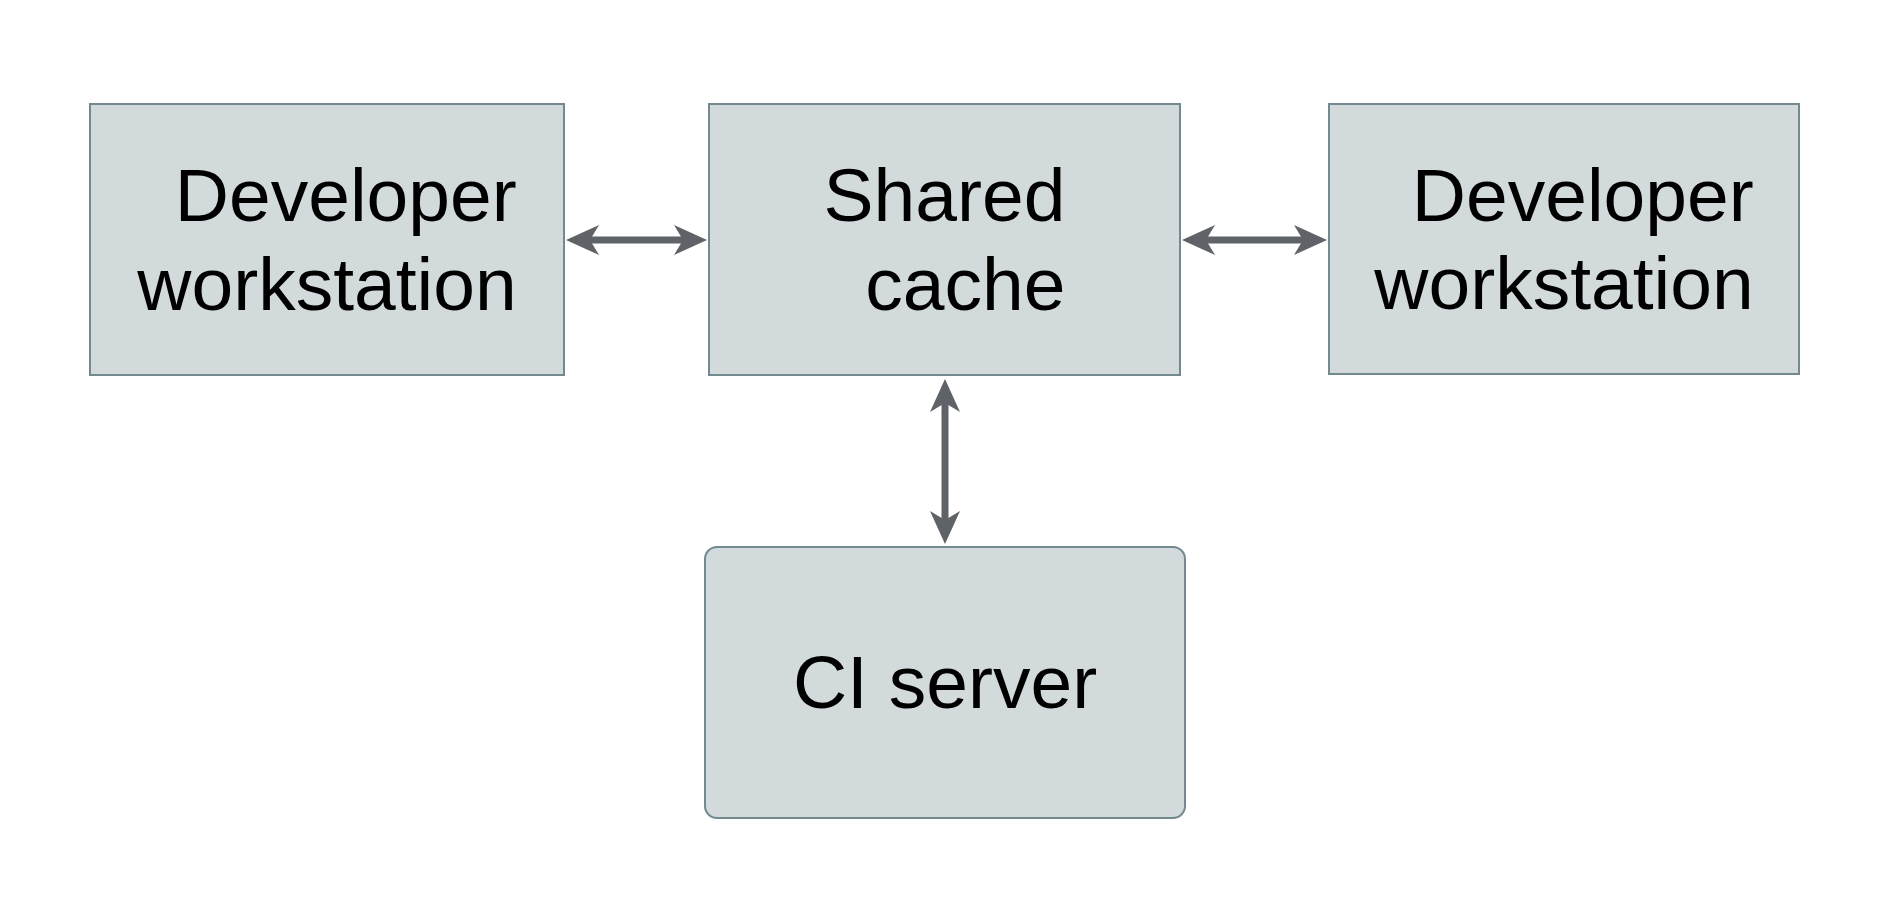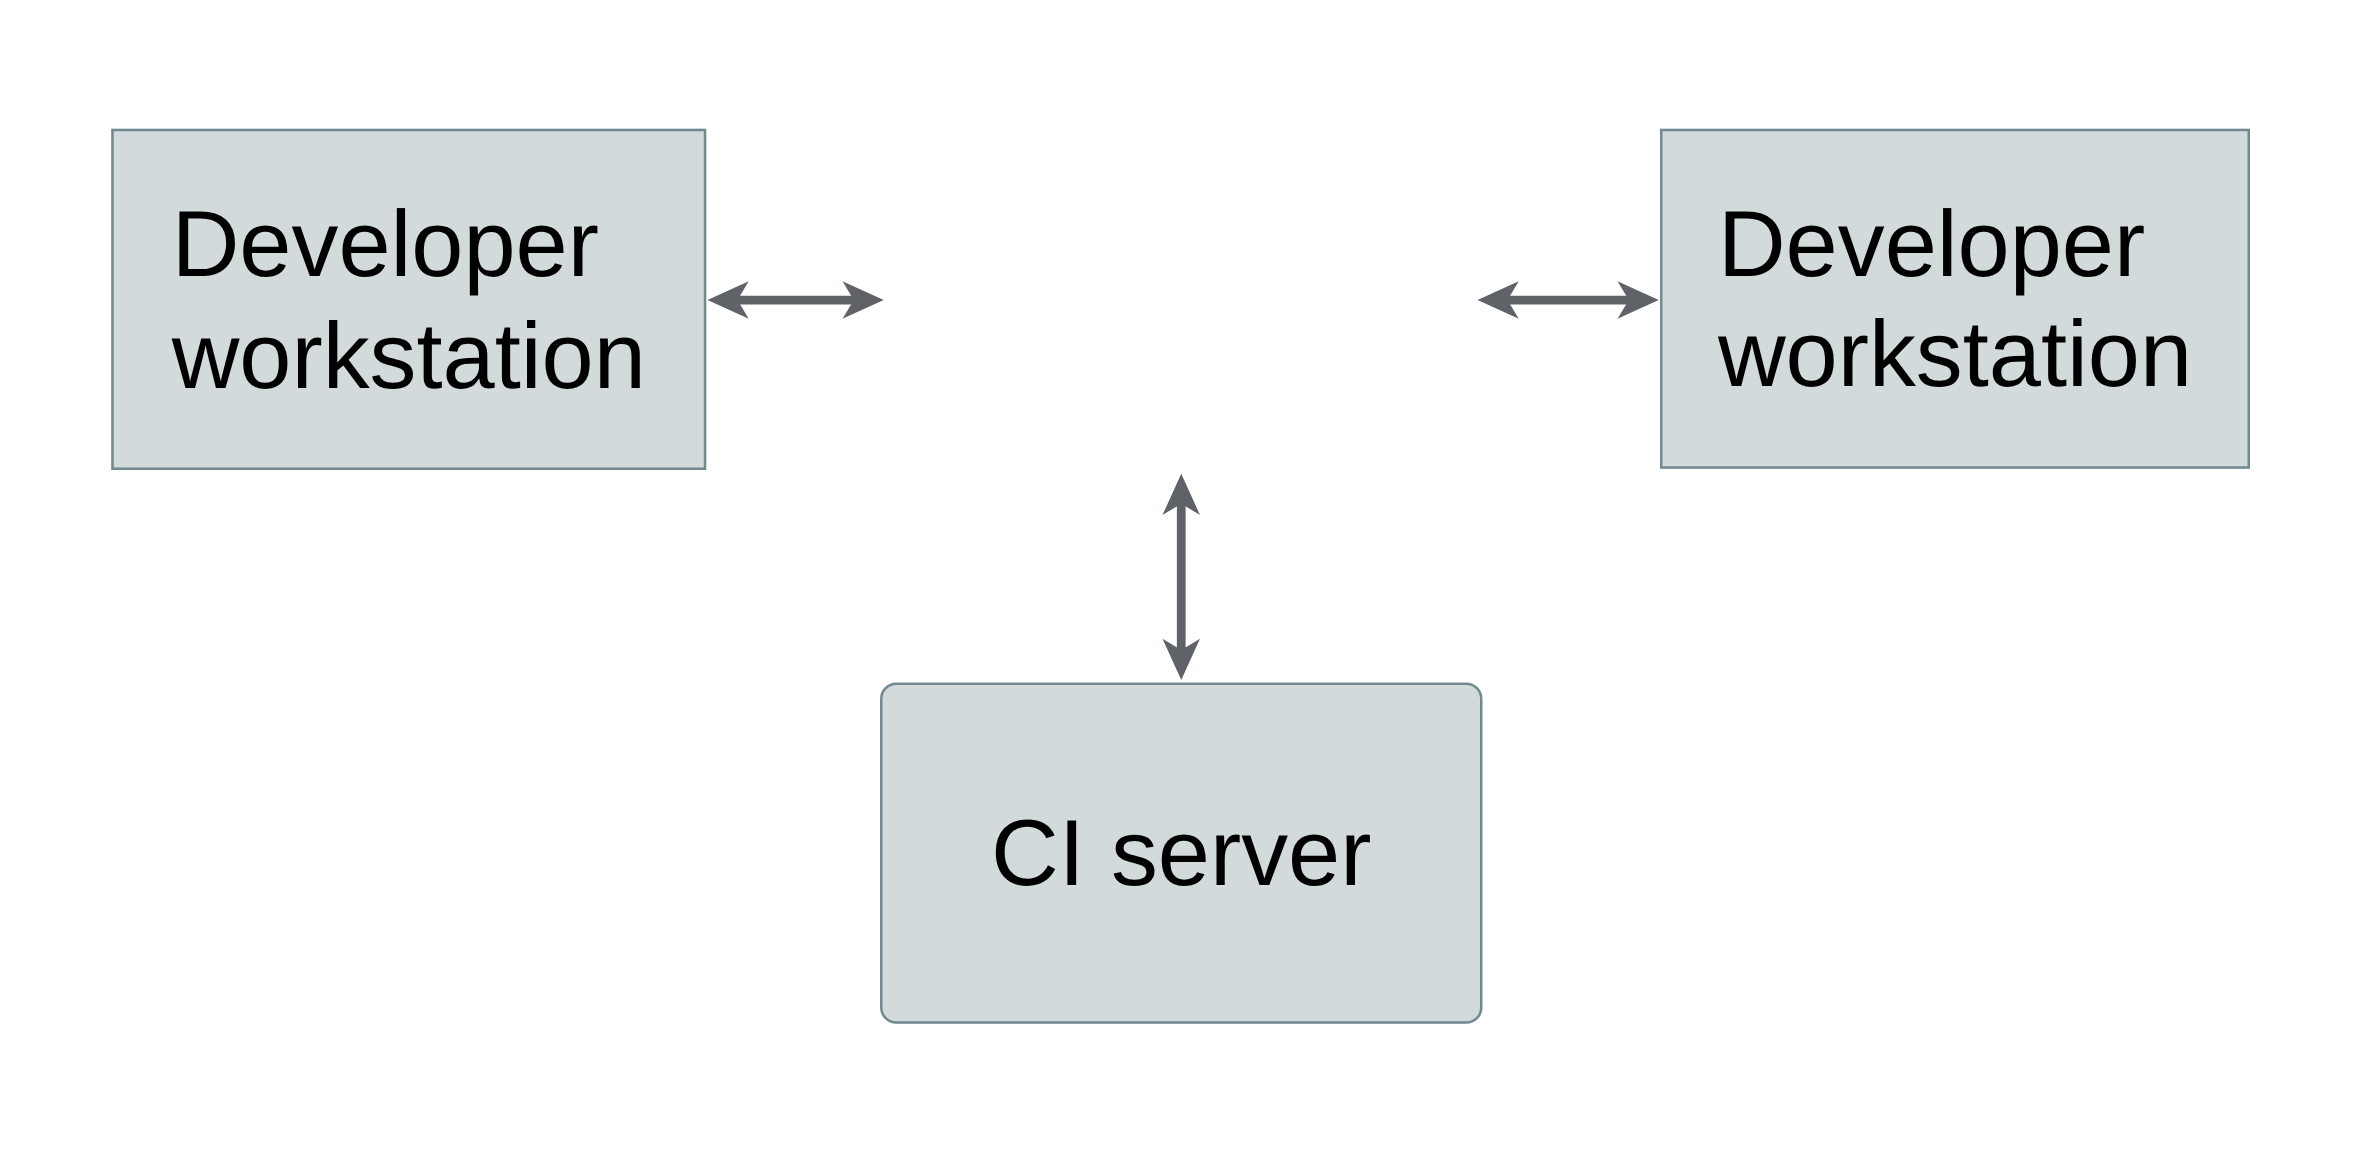--- a/index.html
+++ b/index.html
@@ -22,21 +22,21 @@
     border: 2px solid var(--node-border, #72898f);
     display: flex;
     align-items: center;
     justify-content: center;
   }
   .node-label {
     font-size: 75px;
     line-height: 1.18;
     font-weight: 400;
     color: var(--text, #000000);
-    text-align: left;
+    text-align: right;
     white-space: pre-line;
   }
   .node-left   { left: 89px;   top: 103px; width: 476px; height: 273px; }
   .node-center { left: 708px;  top: 103px; width: 473px; height: 273px; }
   .node-right  { left: 1328px; top: 103px; width: 472px; height: 272px; }
   .node-ci     { left: 704px;  top: 546px; width: 482px; height: 273px; border-radius: 13px; }
 
   .arrow { position: absolute; display: block; }
   .arrow line    { stroke: var(--arrow, #5f6368); stroke-width: 7; }
   .arrow polygon { fill:   var(--arrow, #5f6368); }
@@ -47,20 +47,24 @@
 </head>
 <body>
 
 <div class="canvas">
 
   <div class="node node-left">
     <span class="node-label">Developer
 workstation</span>
   </div>
 
+  <div class="node node-center">
+    <span class="node-label">Shared
+cache</span>
+  </div>
 
   <div class="node node-right">
     <span class="node-label">Developer
 workstation</span>
   </div>
 
   <div class="node node-ci">
     <span class="node-label">CI server</span>
   </div>
 

